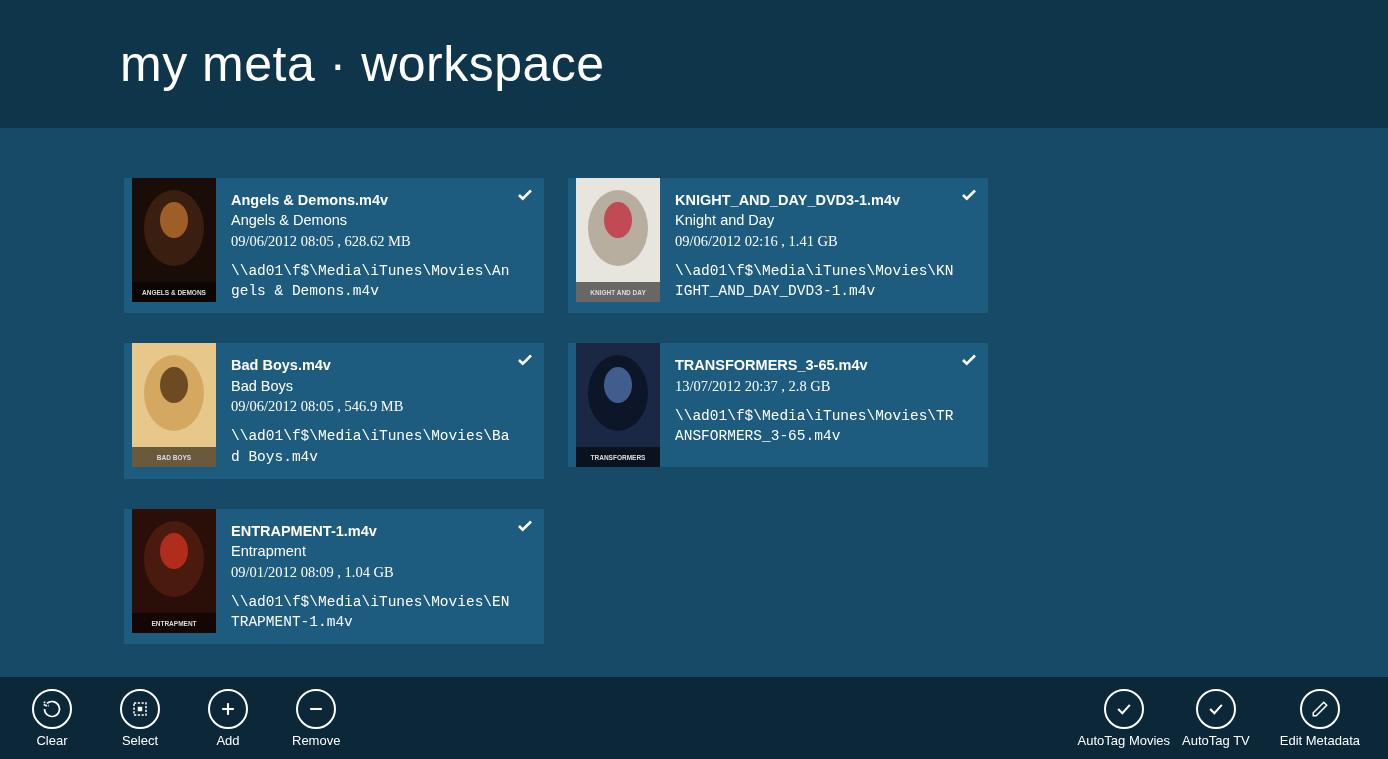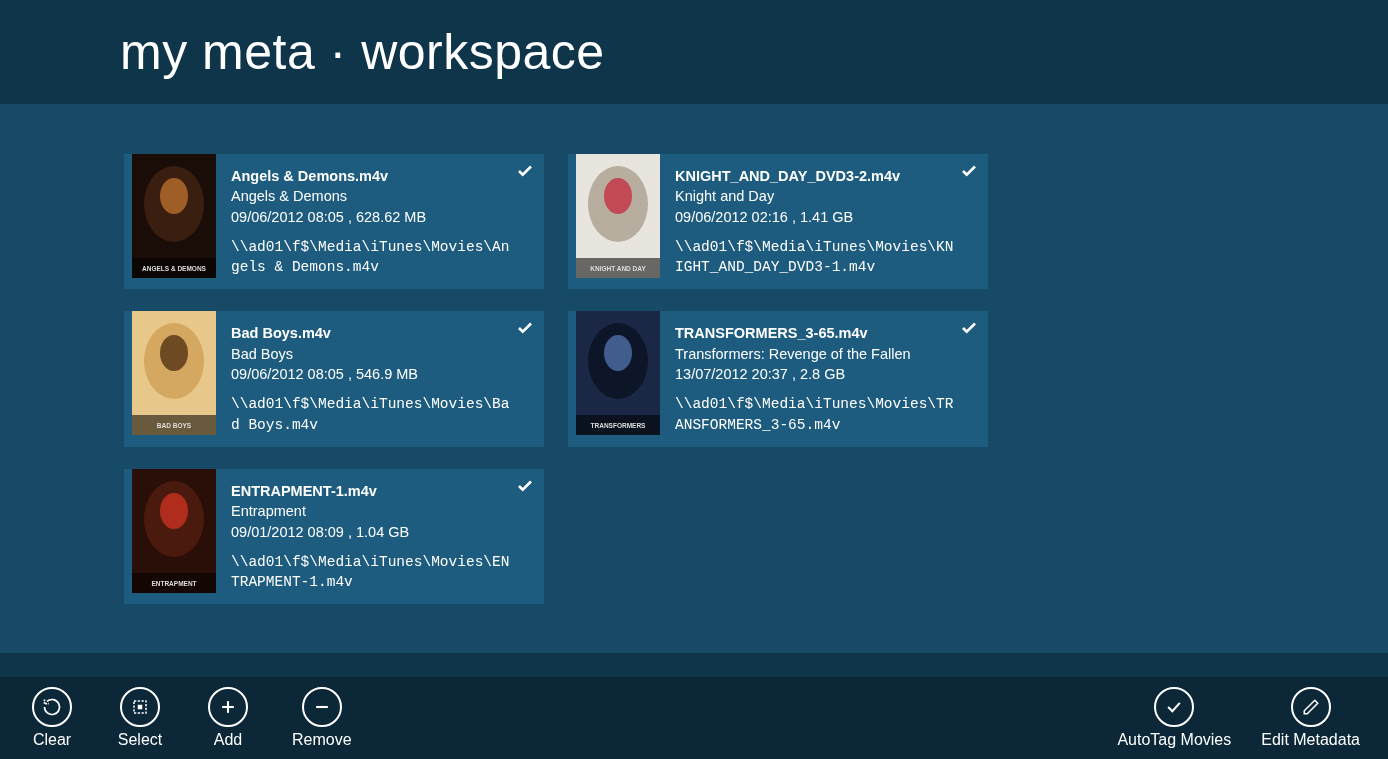--- a/index.html
+++ b/index.html
@@ -6,21 +6,21 @@
   html, body {
     width: 1388px;
     height: 759px;
     font-family: "Segoe UI Light", "Segoe UI", -apple-system, sans-serif;
     background: #0e3549;
     color: #fff;
     overflow: hidden;
     font-weight: 300;
   }
   .header {
-    height: 104px;
+    height: 128px;
     padding-left: 120px;
     display: flex;
     align-items: center;
     background: #0e3549;
   }
   .header h1 {
     font-size: 50px;
     font-weight: 200;
     letter-spacing: 0.5px;
   }
@@ -29,21 +29,21 @@
     height: 549px;
     padding: 50px 0 0 120px;
     overflow: hidden;
   }
   .grid {
     display: flex;
     flex-direction: column;
     flex-wrap: wrap;
     height: 480px;
     align-content: flex-start;
-    gap: 22px 20px;
+    gap: 30px 20px;
   }
   .card {
     position: relative;
     width: 424px;
     background: #1d5c7e;
     display: flex;
     padding: 0;
     border-left: 4px solid #174a66;
   }
   .card.selected {
@@ -60,21 +60,21 @@
   .poster svg { width: 100%; height: 100%; display: block; }
   .info {
     flex: 1;
     padding: 12px 30px 12px 0;
     font-size: 14.5px;
     line-height: 1.4;
     min-width: 0;
   }
   .info .fname { font-weight: 600; }
   .info .title { font-weight: 300; }
-  .info .meta  { font-weight: 300; }
+  .info .meta  { font-weight: 300; font-family: Liberation Serif, serif; }
   .info .path  { font-weight: 300; margin-top: 10px; word-break: break-all; font-family: Liberation Mono, monospace; }
   .check {
     position: absolute;
     top: 8px; right: 10px;
   }
 
   .appbar {
     position: absolute;
     left: 0; right: 0; bottom: 0;
     height: 82px;
@@ -96,21 +96,21 @@
   .ab-btn .circ {
     width: 40px; height: 40px;
     border: 2px solid #fff;
     border-radius: 50%;
     display: flex;
     align-items: center;
     justify-content: center;
     margin-bottom: 4px;
   }
   .ab-btn .lbl {
-    font-size: 16px;
+    font-size: 13px;
     font-weight: 400;
     white-space: nowrap;
   }
   .ab-left  { display: flex; gap: 28px; }
   .ab-right { display: flex; margin-left: auto; }
   .ab-gap   { width: 18px; }
 </style>
 </head>
 <body>
 
@@ -190,21 +190,21 @@
     <div class="poster">
       <svg viewBox="0 0 84 124" preserveAspectRatio="none">
         <rect width="84" height="124" fill="#e8e4de"></rect>
         <ellipse cx="42" cy="50" rx="30" ry="38" fill="#b8aea0"></ellipse>
         <ellipse cx="42" cy="42" rx="14" ry="18" fill="#c33846" opacity="0.85"></ellipse>
         <rect x="0" y="104" width="84" height="20" fill="rgba(0,0,0,0.55)"></rect>
         <text x="42" y="117" text-anchor="middle" fill="#ddd" font-size="6.5" font-family="sans-serif" font-weight="600">KNIGHT AND DAY</text>
       </svg>
     </div>
     <div class="info">
-      <div class="fname">KNIGHT_AND_DAY_DVD3-2.m4v</div>
+      <div class="fname">KNIGHT_AND_DAY_DVD3-1.m4v</div>
       <div class="title">Knight and Day</div>
       <div class="meta">09/06/2012 02:16 , 1.41 GB</div>
       <div class="path">\\ad01\f$\Media\iTunes\Movies\KNIGHT_AND_DAY_DVD3-1.m4v</div>
     </div>
     <div class="check">
       <svg width="18" height="18" viewBox="0 0 24 24" fill="none" stroke="#fff" stroke-width="3.5">
         <polyline points="4 12 9 17 20 6"></polyline>
       </svg>
     </div>
       </div>
@@ -213,21 +213,20 @@
       <svg viewBox="0 0 84 124" preserveAspectRatio="none">
         <rect width="84" height="124" fill="#1a2845"></rect>
         <ellipse cx="42" cy="50" rx="30" ry="38" fill="#0d1628"></ellipse>
         <ellipse cx="42" cy="42" rx="14" ry="18" fill="#4a6aa0" opacity="0.85"></ellipse>
         <rect x="0" y="104" width="84" height="20" fill="rgba(0,0,0,0.55)"></rect>
         <text x="42" y="117" text-anchor="middle" fill="#ddd" font-size="6.5" font-family="sans-serif" font-weight="600">TRANSFORMERS</text>
       </svg>
     </div>
     <div class="info">
       <div class="fname">TRANSFORMERS_3-65.m4v</div>
-      <div class="title">Transformers: Revenge of the Fallen</div>
       <div class="meta">13/07/2012 20:37 , 2.8 GB</div>
       <div class="path">\\ad01\f$\Media\iTunes\Movies\TRANSFORMERS_3-65.m4v</div>
     </div>
     <div class="check">
       <svg width="18" height="18" viewBox="0 0 24 24" fill="none" stroke="#fff" stroke-width="3.5">
         <polyline points="4 12 9 17 20 6"></polyline>
       </svg>
     </div>
       </div>
     </div>
@@ -274,20 +273,28 @@
 
   <div class="ab-right">
     <div class="ab-btn">
       <div class="circ">
         <svg width="20" height="20" viewBox="0 0 24 24" fill="none" stroke="#fff" stroke-width="2.5">
           <polyline points="5 12 10 17 19 7"></polyline>
         </svg>
       </div>
       <span class="lbl">AutoTag Movies</span>
     </div>
+    <div class="ab-btn">
+      <div class="circ">
+        <svg width="20" height="20" viewBox="0 0 24 24" fill="none" stroke="#fff" stroke-width="2.5">
+          <polyline points="5 12 10 17 19 7"></polyline>
+        </svg>
+      </div>
+      <span class="lbl">AutoTag TV</span>
+    </div>
     <div class="ab-gap"></div>
     <div class="ab-btn">
       <div class="circ">
         <svg width="18" height="18" viewBox="0 0 24 24" fill="none" stroke="#fff" stroke-width="2">
           <path d="M17 3l4 4L7 21H3v-4L17 3z"></path>
         </svg>
       </div>
       <span class="lbl">Edit Metadata</span>
     </div>
   </div>

